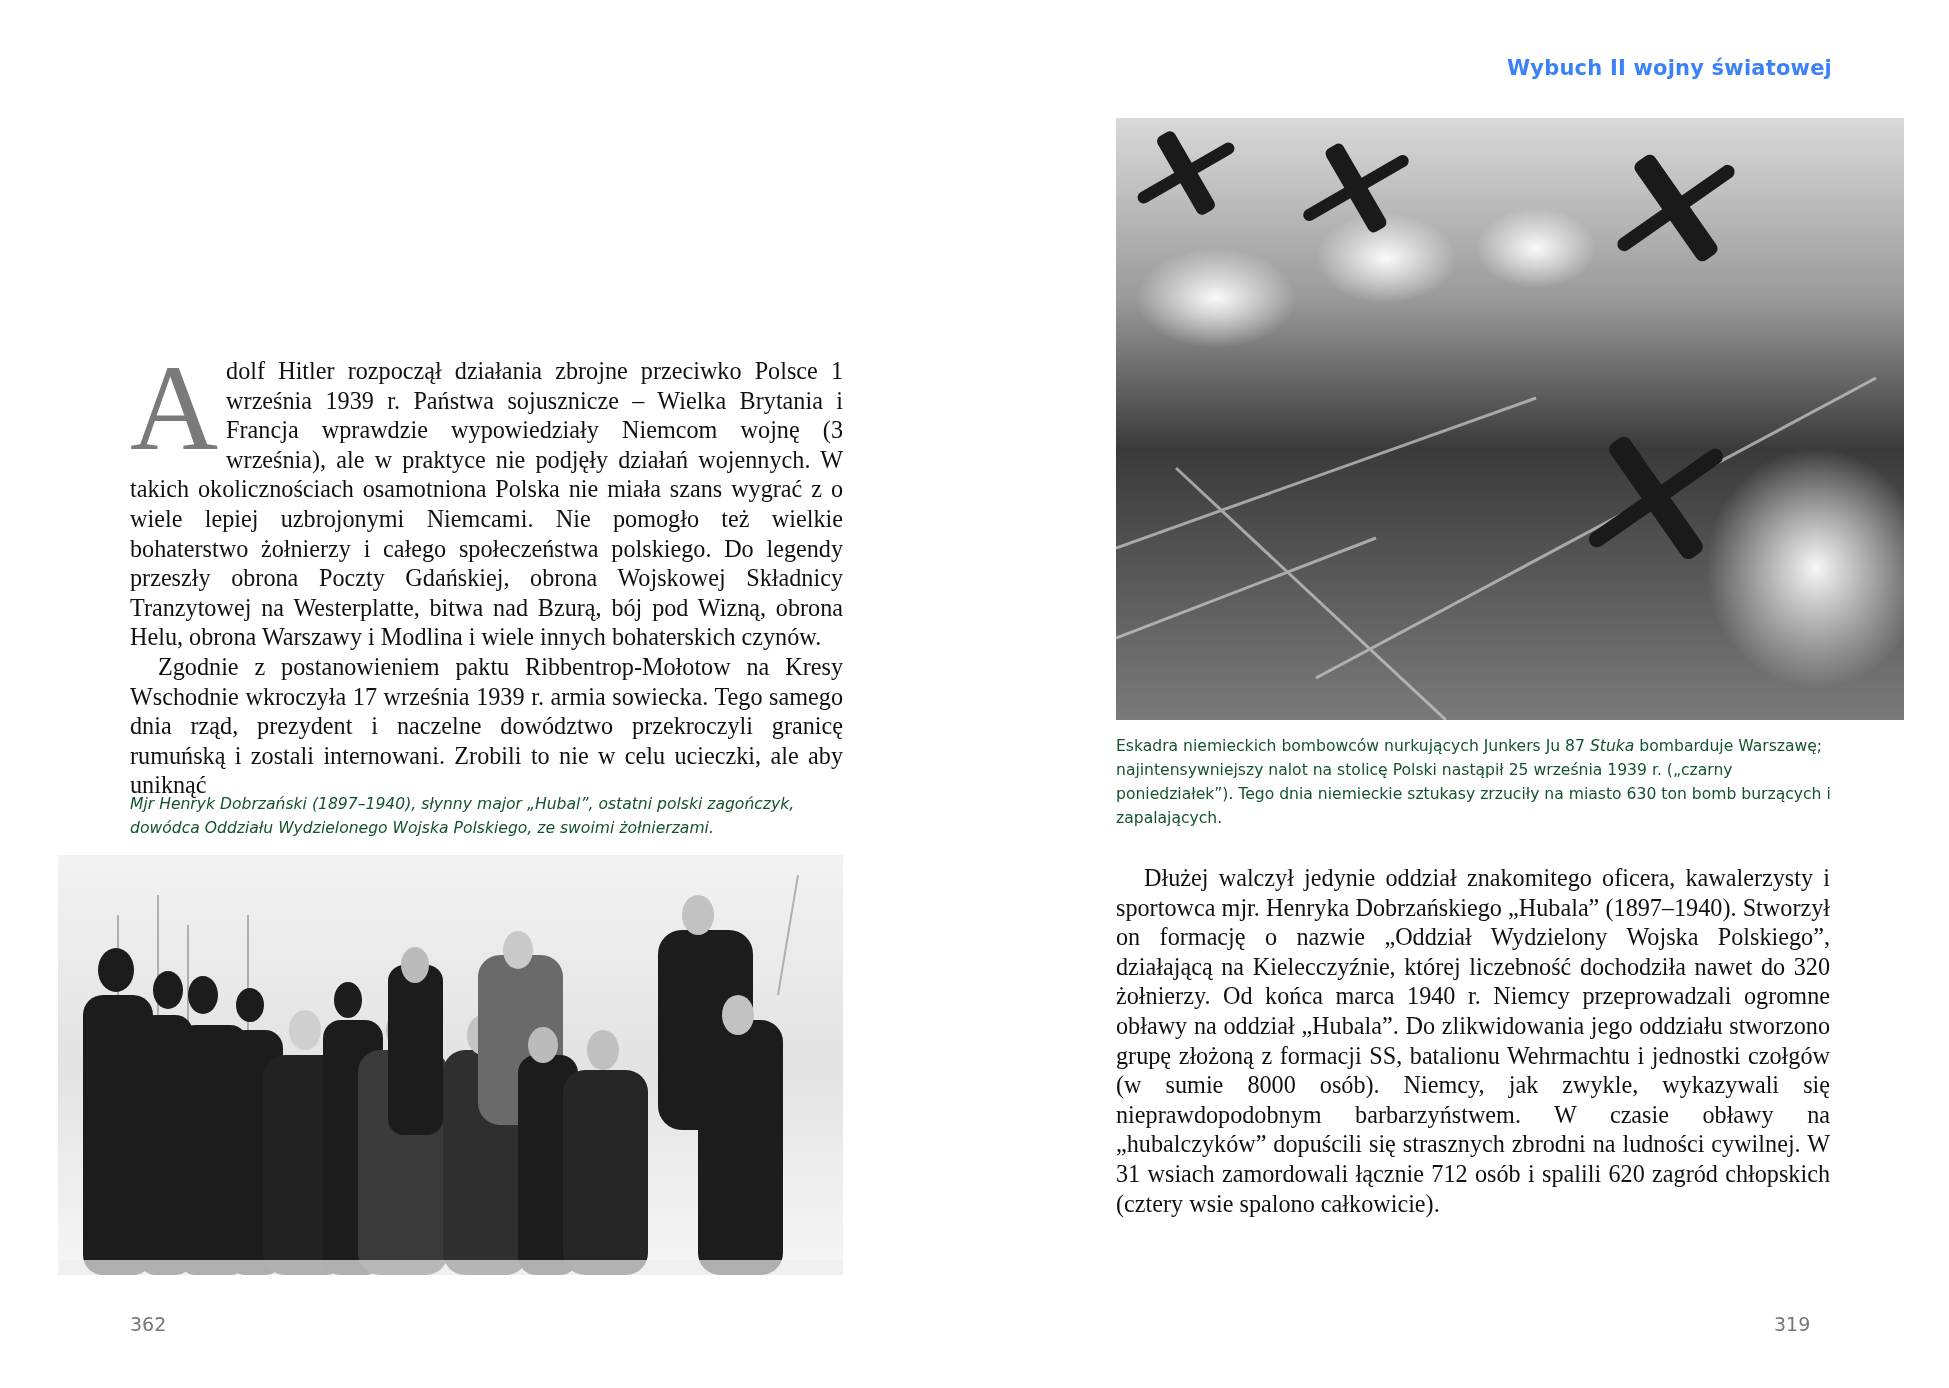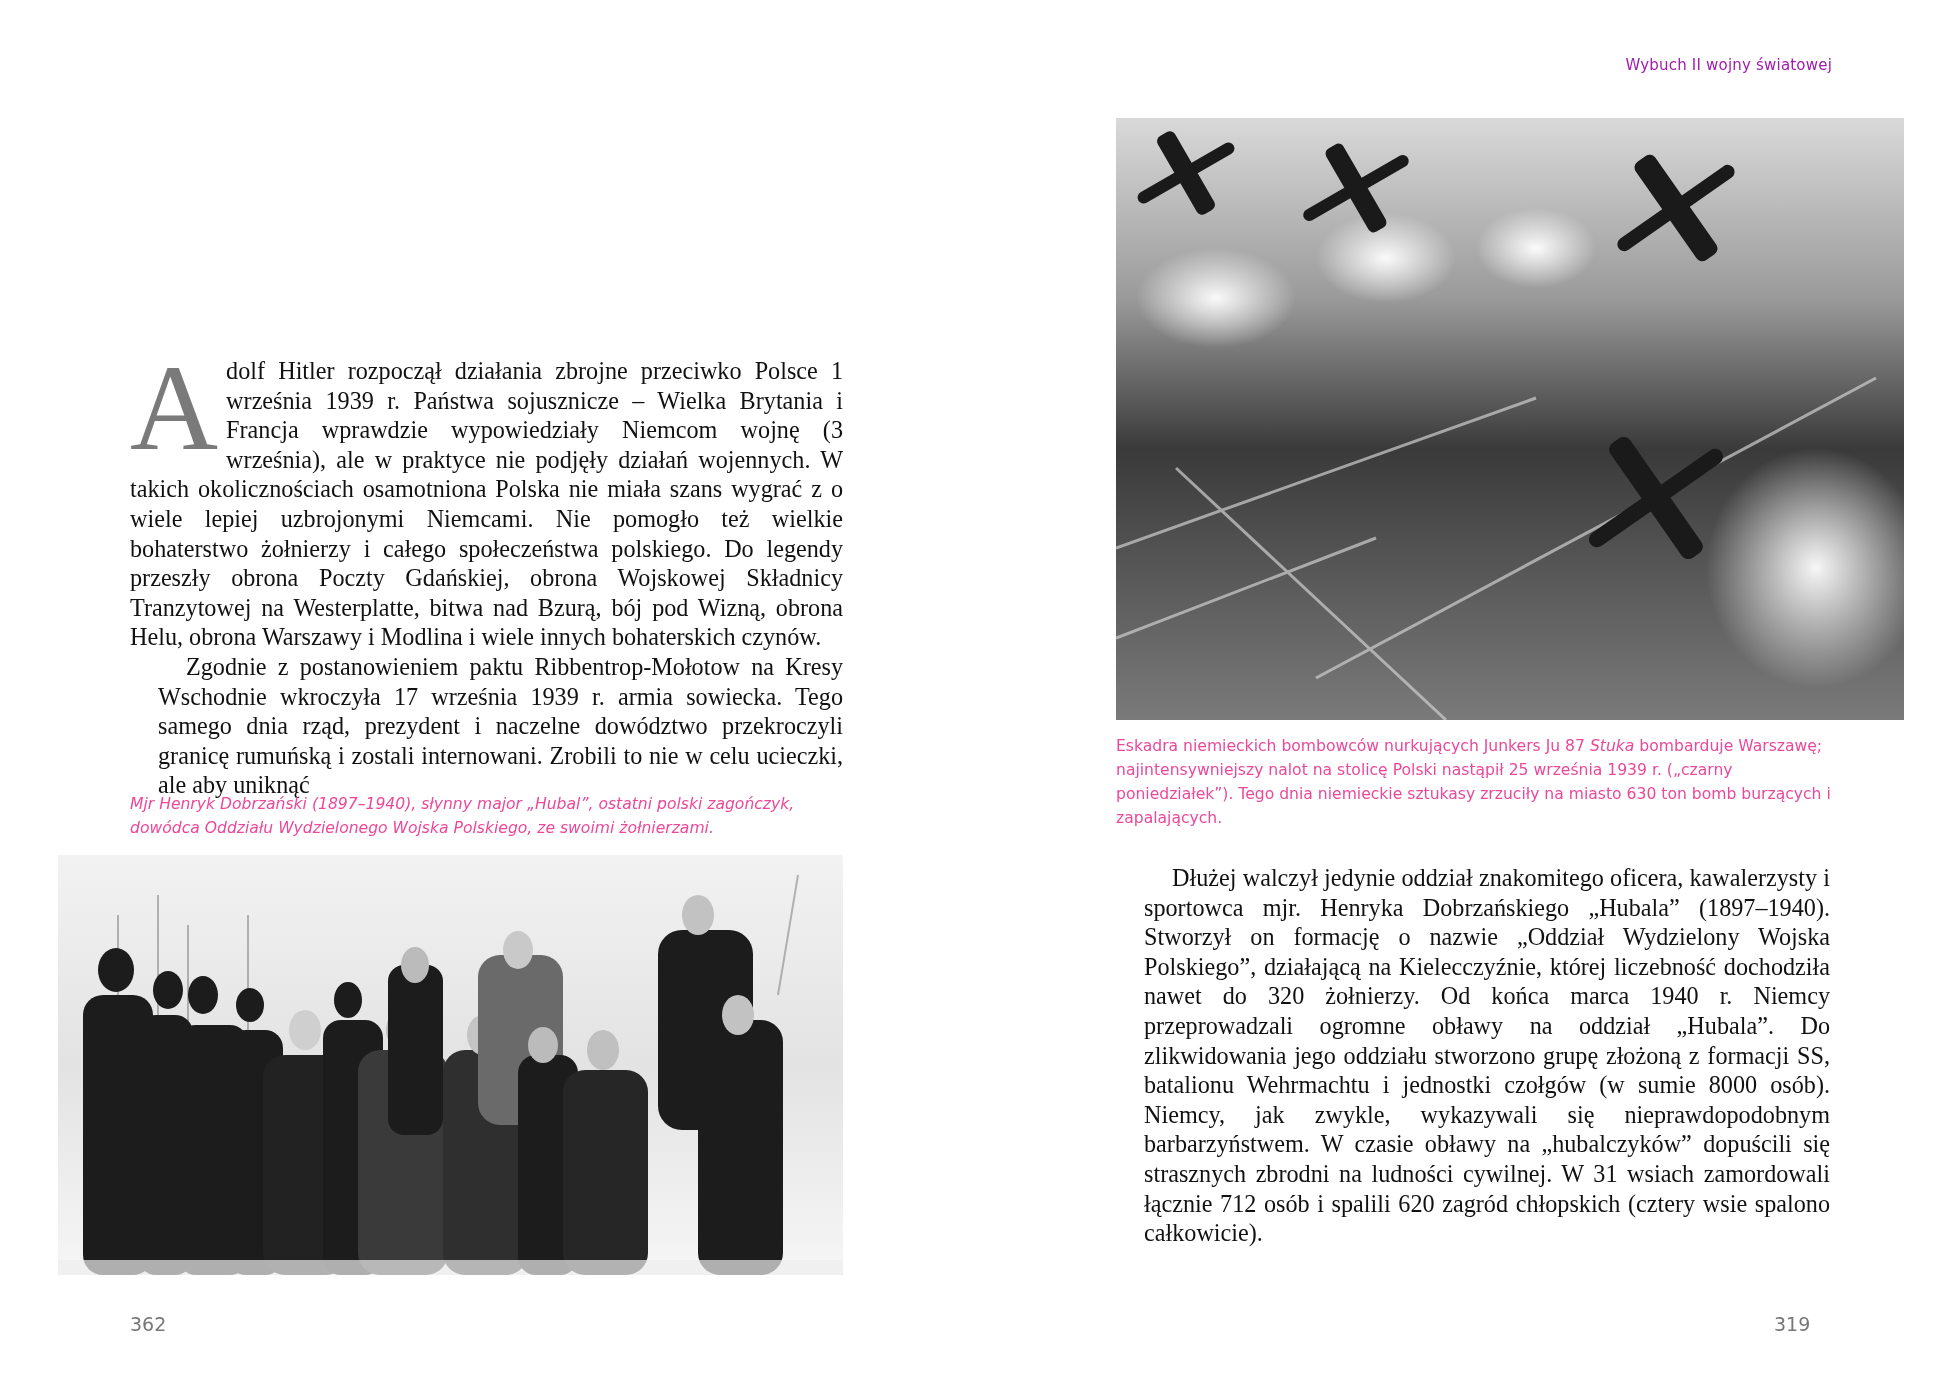--- a/index.html
+++ b/index.html
@@ -1,26 +1,26 @@
 <!DOCTYPE html>
 <html><head>
 <meta charset="utf-8">
 <style>
   html, body { margin:0; padding:0; background:#ffffff; }
   body { width:1949px; height:1388px; position:relative; overflow:hidden; }
   .serif { font-family: "Liberation Serif", "DejaVu Serif", serif; color:#111; }
   .sans { font-family: "DejaVu Sans", "Liberation Sans", sans-serif; }
-  .running-head { position:absolute; top:56px; right:117px; font-size:15px; color:#a21caf; letter-spacing:0.2px; }
+  .running-head { position:absolute; top:56px; right:117px; font-size:21px; color:#3b82f6; letter-spacing:0.2px;font-weight:bold; }
   .body-text { position:absolute; font-size:24.2px; line-height:29.6px; text-align:justify; hyphens:manual; }
   .body-text p { margin:0; }
-  .body-text p.indent { text-indent:28px;margin-left:28px; }
+  .body-text p.indent { text-indent:28px; }
   .left-text { left:130px; top:356px; width:713px; }
   .right-text { left:1116px; top:863px; width:714px; }
   .dropcap { float:left; font-size:122px; line-height:92px; color:#7a7a7a; margin:6px 8px 0 0; font-family:"Liberation Serif","DejaVu Serif",serif; }
-  .caption { position:absolute; font-size:15.6px; line-height:24px; color:#ec4899; }
+  .caption { position:absolute; font-size:15.6px; line-height:24px; color:#14532d; }
   .caption-left { left:130px; top:792px; width:720px;font-style:italic; }
   .caption-right { left:1116px; top:734px; width:720px; }
   .caption em { font-style:italic; }
   .photo { position:absolute; overflow:hidden; }
   .photo-left { left:58px; top:855px; width:785px; height:420px; }
   .photo-right { left:1116px; top:118px; width:788px; height:602px; }
   .page-num { position:absolute; top:1313px; font-size:19px; color:#777; }
   .pn-left { left:130px; }
   .pn-right { left:1774px; }
 </style>

